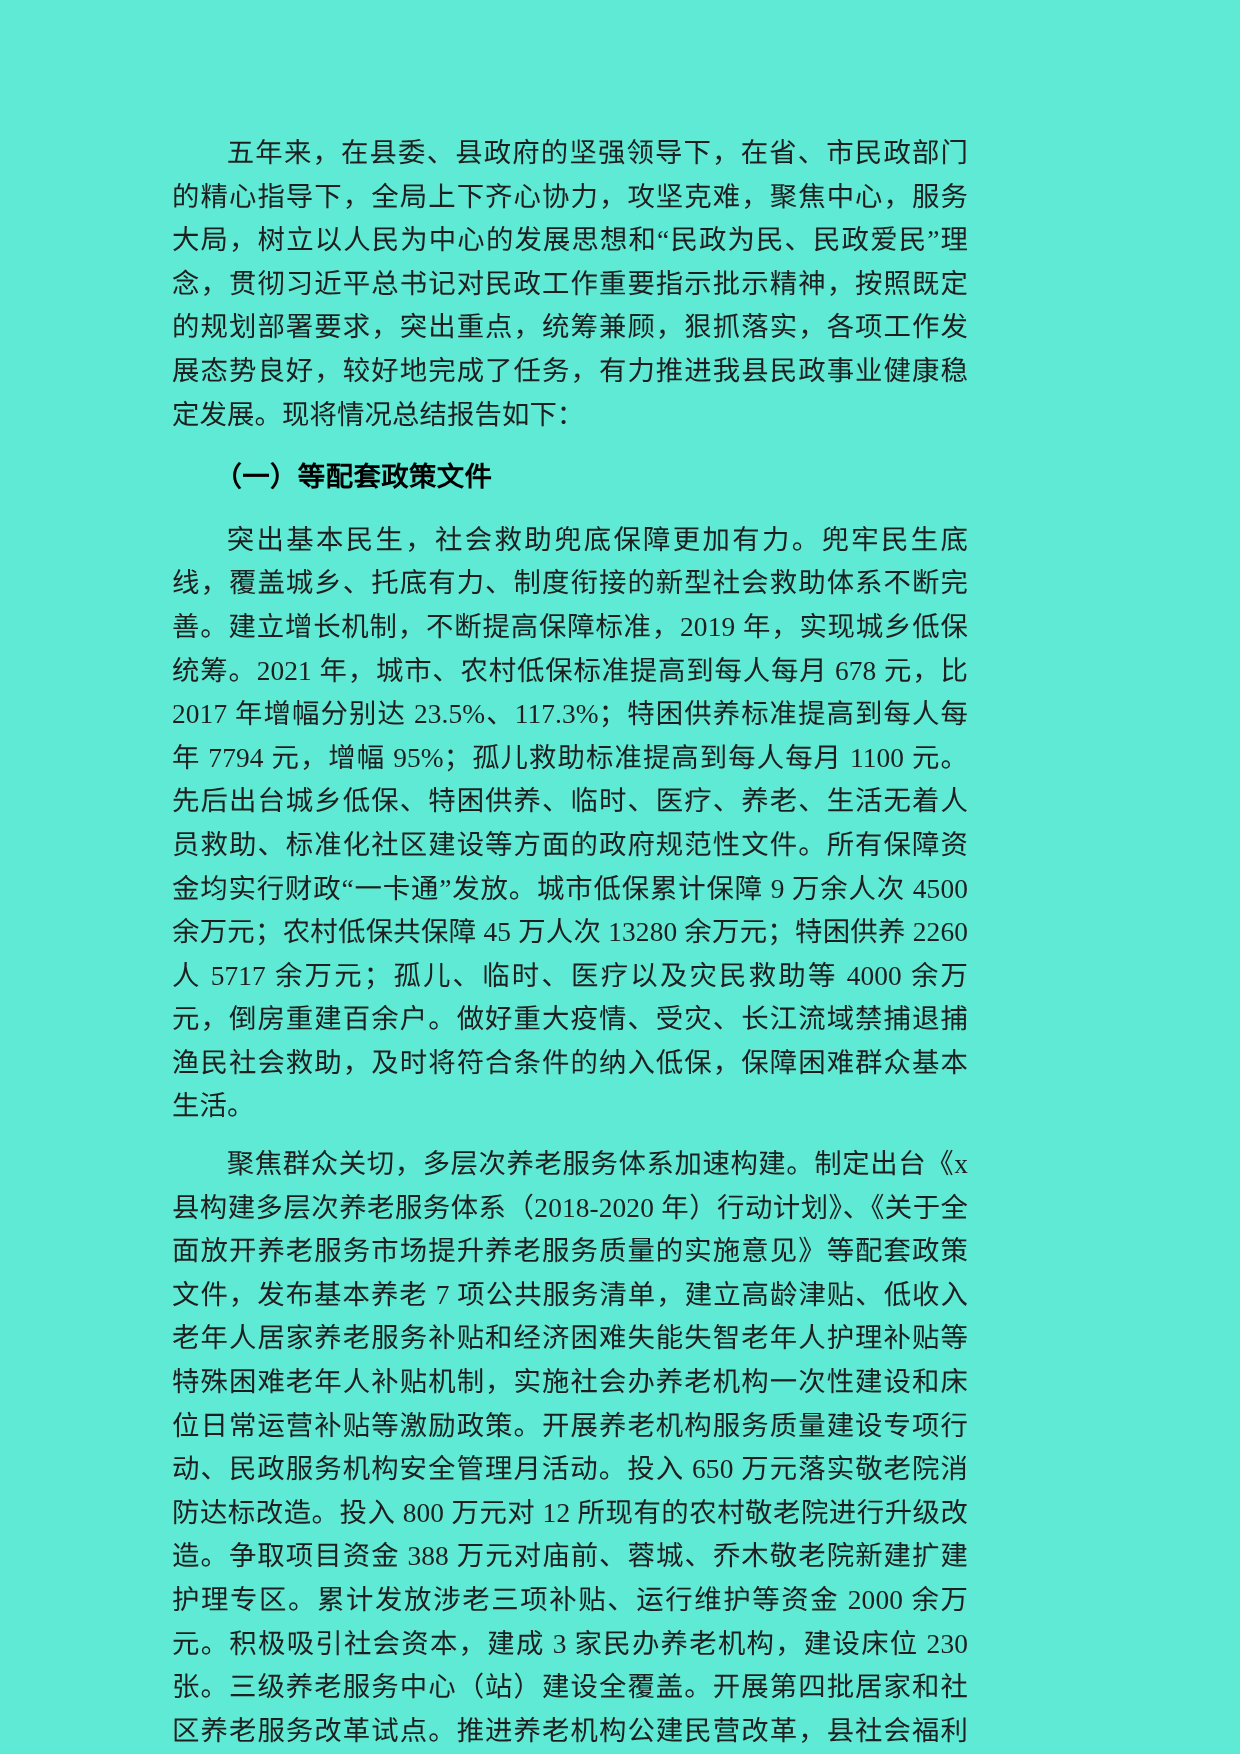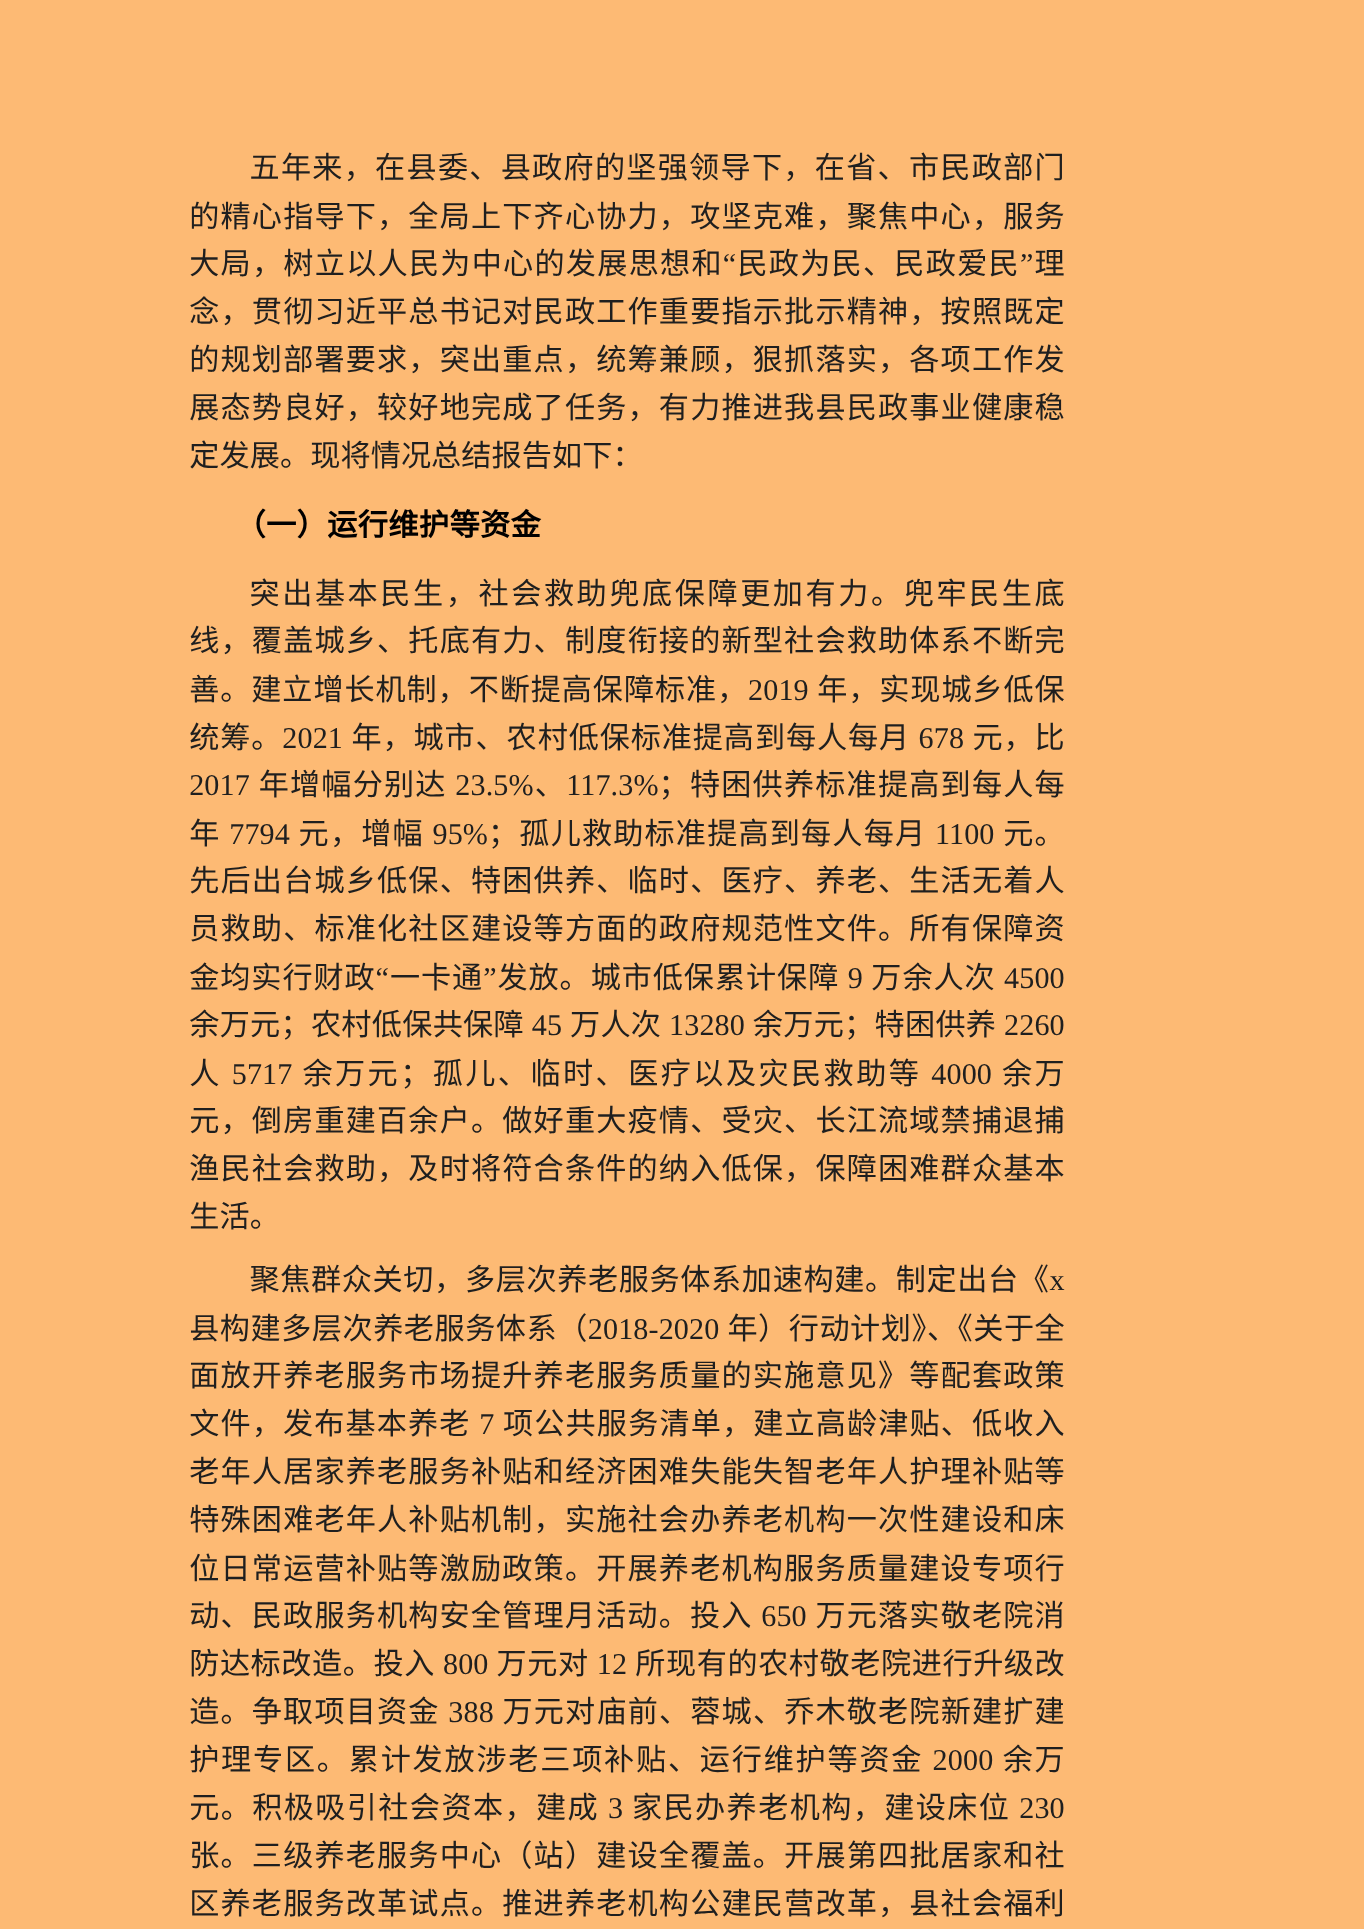--- a/index.html
+++ b/index.html
@@ -10,21 +10,21 @@
   }
   body {
     font-family: "Liberation Serif", "DejaVu Serif", serif;
     color: #1c1c1c;
   }
   .page {
     position: relative;
     width: 1240px;
     height: 1754px;
     margin: 0 auto;
-    background: #fdba74;
+    background: #5eead4;
     overflow: hidden;
     box-sizing: border-box;
   }
   .page-body {
     position: absolute;
     left: 172px;
     top: 132px;
     width: 796px;
   }
   
@@ -70,21 +70,21 @@
 </style>
 </head>
 <body>
 
 <div class="page">
   <div class="page-body">
 
     <p class="para">五年来，在县委、县政府的坚强领导下，在省、市民政部门的精心指导下，全局上下齐心协力，攻坚克难，聚焦中心，服务大局，树立以人民为中心的发展思想和“民政为民、民政爱民”理念，贯彻习近平总书记对民政工作重要指示批示精神，按照既定的规划部署要求，突出重点，统筹兼顾，狠抓落实，各项工作发展态势良好，较好地完成了任务，有力推进我县民政事业健康稳定发展。现将情况总结报告如下：</p>
 
 
-    <h2 class="heading-2">（一）运行维护等资金</h2>
+    <h2 class="heading-2">（一）等配套政策文件</h2>
 
     <p class="para after-heading">突出基本民生，社会救助兜底保障更加有力。兜牢民生底线，覆盖城乡、托底有力、制度衔接的新型社会救助体系不断完善。建立增长机制，不断提高保障标准，2019 年，实现城乡低保统筹。2021 年，城市、农村低保标准提高到每人每月 678 元，比 2017 年增幅分别达 23.5%、117.3%；特困供养标准提高到每人每年 7794 元，增幅 95%；孤儿救助标准提高到每人每月 1100 元。先后出台城乡低保、特困供养、临时、医疗、养老、生活无着人员救助、标准化社区建设等方面的政府规范性文件。所有保障资金均实行财政“一卡通”发放。城市低保累计保障 9 万余人次 4500 余万元；农村低保共保障 45 万人次 13280 余万元；特困供养 2260 人 5717 余万元；孤儿、临时、医疗以及灾民救助等 4000 余万元，倒房重建百余户。做好重大疫情、受灾、长江流域禁捕退捕渔民社会救助，及时将符合条件的纳入低保，保障困难群众基本生活。</p>
 
 
     <p class="para">聚焦群众关切，多层次养老服务体系加速构建。制定出台《x 县构建多层次养老服务体系（2018-2020 年）行动计划》、《关于全面放开养老服务市场提升养老服务质量的实施意见》等配套政策文件，发布基本养老 7 项公共服务清单，建立高龄津贴、低收入老年人居家养老服务补贴和经济困难失能失智老年人护理补贴等特殊困难老年人补贴机制，实施社会办养老机构一次性建设和床位日常运营补贴等激励政策。开展养老机构服务质量建设专项行动、民政服务机构安全管理月活动。投入 650 万元落实敬老院消防达标改造。投入 800 万元对 12 所现有的农村敬老院进行升级改造。争取项目资金 388 万元对庙前、蓉城、乔木敬老院新建扩建护理专区。累计发放涉老三项补贴、运行维护等资金 2000 余万元。积极吸引社会资本，建成 3 家民办养老机构，建设床位 230 张。三级养老服务中心（站）建设全覆盖。开展第四批居家和社区养老服务改革试点。推进养老机构公建民营改革，县社会福利院公建民营项目通过公开招标成功引进寿县众兴镇老年公寓。建立市场化运行机制，开展多元化养老服务，全方位构建多层次养老服务体系，主动融入长三角养老一体化。</p>
 
   </div>
 </div>
 
 </body></html>

